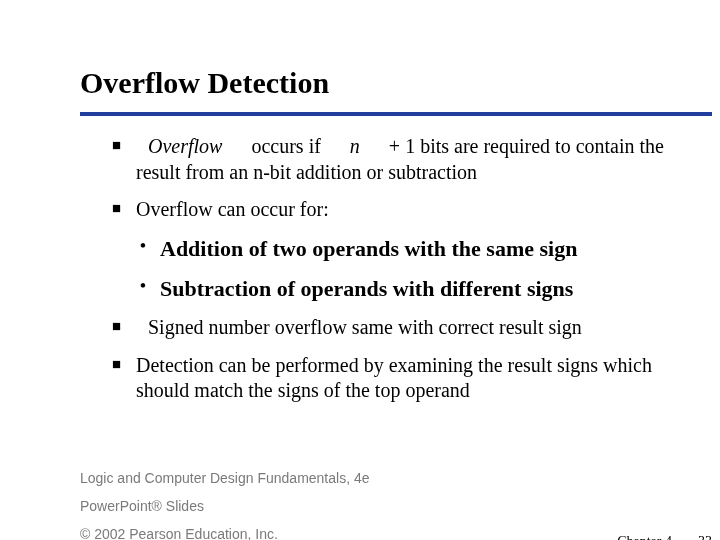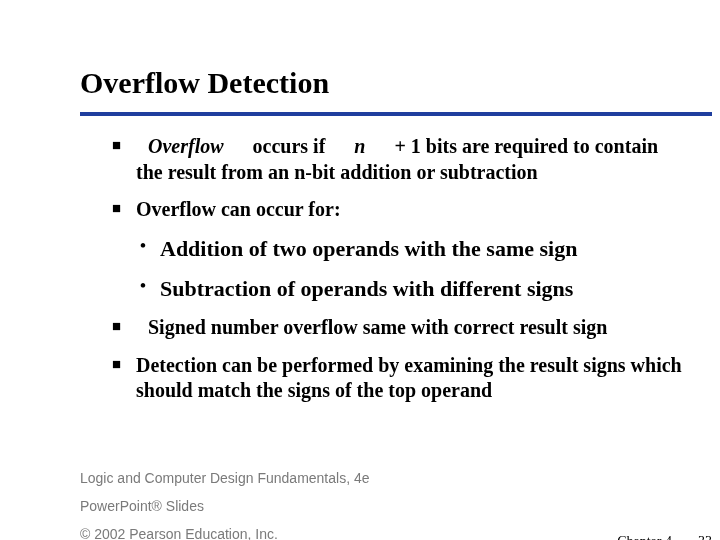--- a/index.html
+++ b/index.html
@@ -13,21 +13,21 @@
   ul.main > li::before { content: "■"; position: absolute; left: 0; top: 2px; font-size: 15px; color: #000; }
   ul.sub { list-style: none; margin-top: 4px; margin-bottom: 6px; }
   ul.sub > li { position: relative; padding-left: 36px; font-size: 22px; font-weight: bold; margin-bottom: 2px; }
   ul.sub > li::before { content: "•"; position: absolute; left: 16px; top: 0; font-size: 17px; }
   .cases { font-family: "Times New Roman", serif; font-size: 20px; margin: 2px 0 8px 60px; line-height: 1.15; white-space: pre; }
   .cases .u { text-decoration: underline; }
   .footer-left { position: absolute; left: 20px; bottom: 10px; font-size: 14px; font-family: Arial, sans-serif; color: #7a7a7a; line-height: 1.15; }
   .footer-right { position: absolute; right: 20px; bottom: 14px; font-size: 14px; font-family: "Times New Roman", serif; }
   .footer-right .pg { margin-left: 14px; }
   .em { font-style: italic; }
-  .bold { font-weight: bold; }
+  .bold { font-weight: normal; }
 </style>
 </head>
 <body>
 
 <div class="slide">
   <div class="title">Overflow Detection</div>
   <hr class="rule">
 
   <div class="content">
     <ul class="main">

